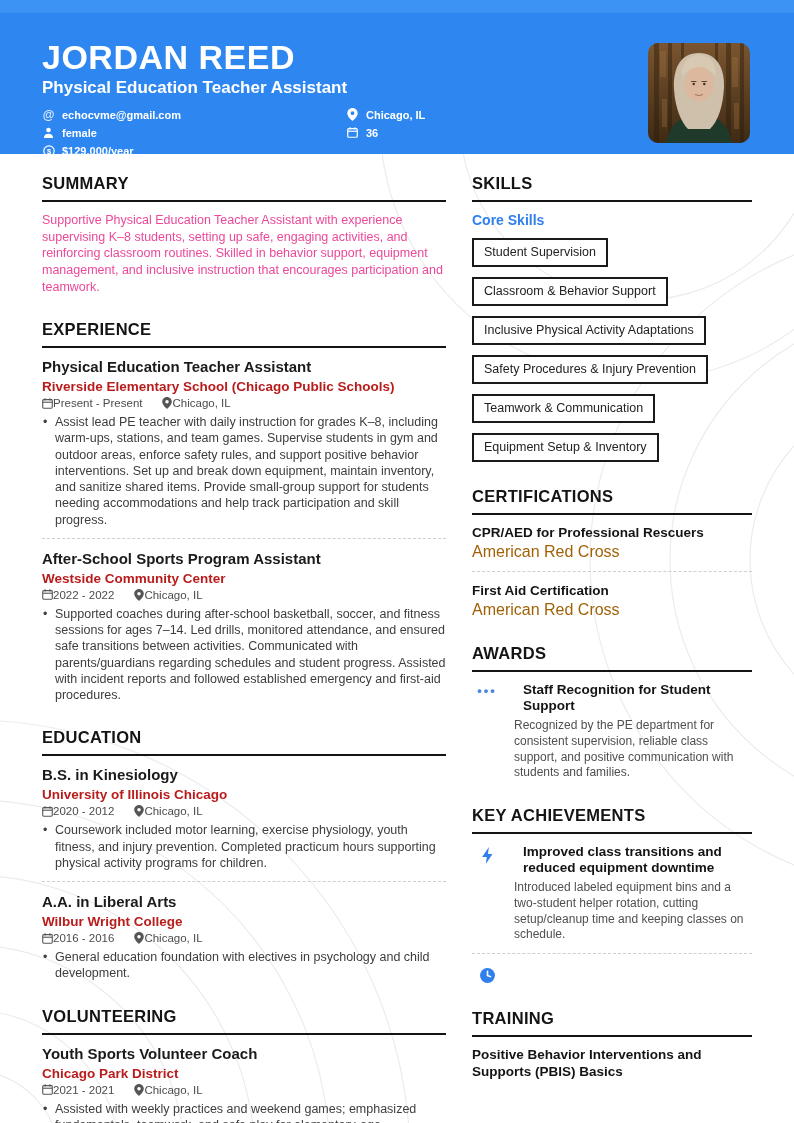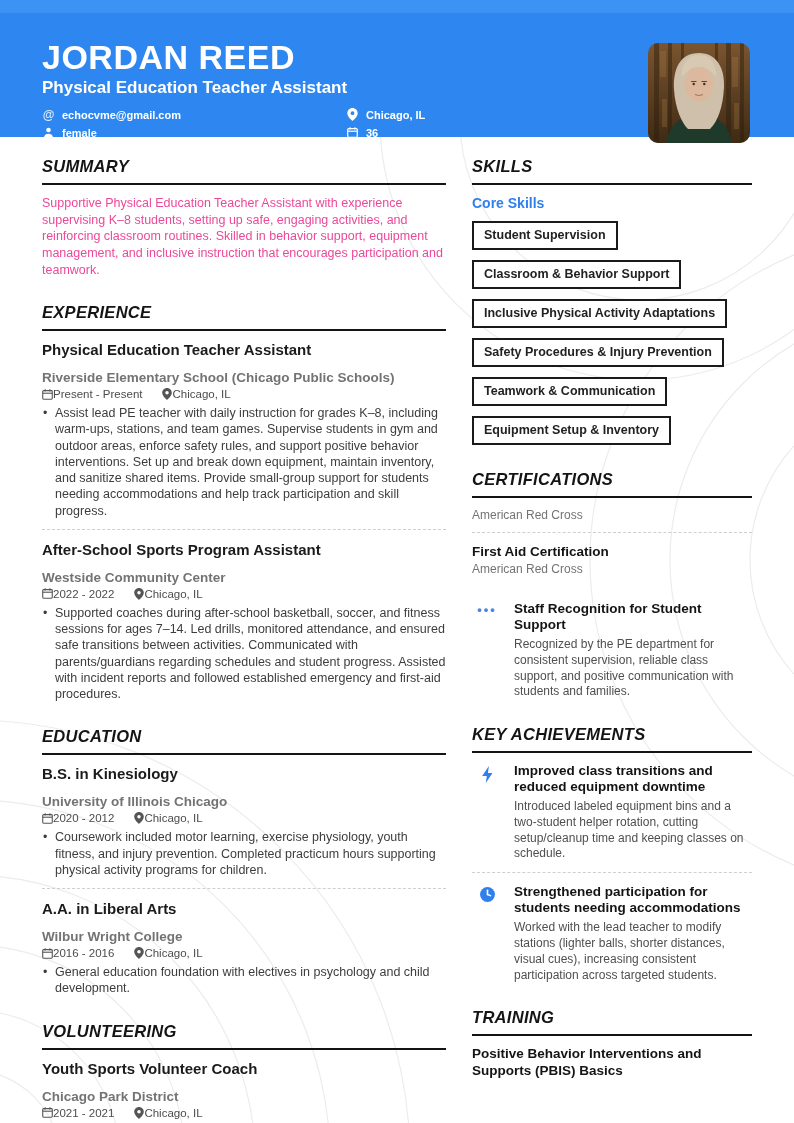--- a/index.html
+++ b/index.html
@@ -2,65 +2,65 @@
 <html><head>
 <meta charset="utf-8">
 <style>
   html,body{margin:0;padding:0;background:#fff;}
   .page{position:relative;width:794px;height:1123px;overflow:hidden;background:#fff;
         font-family:"Liberation Sans",sans-serif;color:#222;}
   .contours{position:absolute;inset:0;z-index:0;pointer-events:none;}
   .content{position:relative;z-index:1;}
 
   
-  .header{position:relative;background:#2e87f0;height:137px;box-sizing:border-box;}
+  .header{position:relative;background:#2e87f0;height:154px;box-sizing:border-box;}
   .header-strip{position:absolute;top:0;left:0;right:0;height:13px;background:#3d93f3;}
   .header-inner{position:absolute;top:40px;left:42px;right:190px;}
   .name{margin:0;font-size:34px;line-height:1.0;font-weight:800;color:#fff;letter-spacing:.5px;}
   .role{margin:4px 0 10px;font-size:17px;font-weight:700;color:#fff;}
   .contact-grid{display:grid;grid-template-columns:300px 1fr;column-gap:4px;row-gap:5px;}
   .contact-item{display:flex;align-items:center;gap:7px;color:#fff;font-size:11px;font-weight:700;}
   .cicon{width:13px;height:13px;display:inline-flex;align-items:center;justify-content:center;flex:0 0 13px;}
   .cicon svg{display:block;}
   .at-glyph{font-size:12px;font-weight:700;color:#d9eaff;}
   .photo{position:absolute;top:43px;right:44px;width:102px;height:100px;border-radius:10px;overflow:hidden;}
   .photo svg{display:block;}
 
   
   .main{display:flex;gap:26px;padding:20px 42px 0 42px;box-sizing:border-box;}
   .col-left{width:404px;flex:0 0 404px;}
   .col-right{flex:1;min-width:0;}
   .section{margin-top:25px;}
   .section.first{margin-top:0;}
   .sec-title{margin:0 0 10px;font-size:16.5px;font-weight:800;color:#141414;letter-spacing:.3px;
-             border-bottom:2.5px solid #141414;padding-bottom:7px;font-style:italic;}
+             border-bottom:2.5px solid #141414;padding-bottom:7px;}
   .summary-text{margin:2px 0 7px;font-size:12.5px;line-height:1.33;color:#ec4899;}
 
   .entry{margin-bottom:4px;}
   .entry-title{margin:4px 0 0;font-size:15px;font-weight:600;color:#1b1b1b;}
-  .entry-org{margin:12px 0 2px;font-size:13.5px;font-weight:700;color:#737373;}
+  .entry-org{margin:4px 0 2px;font-size:13.5px;font-weight:700;color:#b91c1c;}
   .meta{display:flex;align-items:center;gap:20px;margin:3px 0 5px;color:#4c4c4c;font-size:11.5px;}
   .meta-part{display:flex;align-items:center;}
   .meta-part svg{display:block;}
   .bullets{margin:0;padding:0;list-style:none;}
   .bullets li{position:relative;padding-left:13px;font-size:12.5px;line-height:1.3;color:#3d3d3d;}
   .bullets li::before{content:"•";position:absolute;left:1px;top:0;color:#3d3d3d;}
   .dashed{border:none;border-top:1px dashed #cfcfcf;margin:10px 0 11px;}
 
   
   .skills-label{margin:0 0 10px;font-size:14px;font-weight:700;color:#2f80ed;}
   .pill{display:table;border:2px solid #1a1a1a;background:#fff;color:#222;
-        font-size:12.5px;font-weight:700;padding:5px 10px 6px;margin-bottom:10px;white-space:nowrap;}
+        font-size:12.5px;font-weight:400;padding:5px 10px 6px;margin-bottom:10px;white-space:nowrap;}
   .cert-name{margin:2px 0 3px;font-size:13.5px;font-weight:700;color:#141414;}
-  .cert-org{margin:0 0 7px;font-size:12px;color:#737373;}
+  .cert-org{margin:0 0 7px;font-size:16px;color:#a16207;}
   .icon-row{display:flex;gap:12px;margin-top:2px;}
   .row-icon{flex:0 0 30px;display:flex;justify-content:center;padding-top:2px;}
   .dots{color:#4a86e0;font-weight:800;font-size:13px;letter-spacing:2px;line-height:1;}
   .row-body{flex:1;min-width:0;}
-  .ach-title{margin:0 0 4px;font-size:13.5px;font-weight:700;color:#141414;line-height:1.18;}
+  .ach-title{margin:0 9px 4px;font-size:13.5px;font-weight:700;color:#141414;line-height:1.18;}
   .ach-desc{margin:0;font-size:12px;color:#4f4f4f;line-height:1.32;}
   .tr-title{margin:2px 0 4px;font-size:13.5px;font-weight:700;color:#141414;line-height:1.2;}
 </style>
 </head>
 <body>
 
 <div class="page">
 
   <svg class="contours" width="794" height="1123" viewBox="0 0 794 1123" fill="none">
     <g stroke="#ececec" stroke-width="1.2" fill="none">
@@ -330,30 +330,32 @@
           <div class="pill">Classroom &amp; Behavior Support</div>
           <div class="pill">Inclusive Physical Activity Adaptations</div>
           <div class="pill">Safety Procedures &amp; Injury Prevention</div>
           <div class="pill">Teamwork &amp; Communication</div>
           <div class="pill">Equipment Setup &amp; Inventory</div>
         </section>
 
         <section class="section">
           <h2 class="sec-title">CERTIFICATIONS</h2>
           <div>
+            <div class="cert-name">CPR/AED for Professional Rescuers</div>
             <div class="cert-org">American Red Cross</div>
           </div>
           <hr class="dashed">
           <div>
             <div class="cert-name">First Aid Certification</div>
             <div class="cert-org">American Red Cross</div>
           </div>
         </section>
 
         <section class="section">
+          <h2 class="sec-title">AWARDS</h2>
           <div class="icon-row">
             <div class="row-icon">
                 <span class="dots">•••</span>
               </div>
             <div class="row-body">
               <h3 class="ach-title">Staff Recognition for Student Support</h3>
               <p class="ach-desc">Recognized by the PE department for consistent supervision, reliable class support, and positive communication with students and families.</p>
             </div>
           </div>
         </section>
@@ -376,24 +378,20 @@
           <hr class="dashed">
 
           <div class="icon-row">
             <div class="row-icon">
               <svg width="17" height="17" viewBox="0 0 24 24">
                   <circle cx="12" cy="12" r="10.5" fill="#2f80ed"></circle>
                   <line x1="12" y1="12" x2="12" y2="6" stroke="#fff" stroke-width="2.2" stroke-linecap="round"></line>
                   <line x1="12" y1="12" x2="16.2" y2="13.6" stroke="#fff" stroke-width="2.2" stroke-linecap="round"></line>
                 </svg>
             </div>
-            <div class="row-body">
-              <h3 class="ach-title">Strengthened participation for students needing accommodations</h3>
-              <p class="ach-desc">Worked with the lead teacher to modify stations (lighter balls, shorter distances, visual cues), increasing consistent participation across targeted students.</p>
-            </div>
           </div>
         </section>
 
         <section class="section">
           <h2 class="sec-title">TRAINING</h2>
           <div>
             <h3 class="tr-title">Positive Behavior Interventions and Supports (PBIS) Basics</h3>
 
           </div>
 

